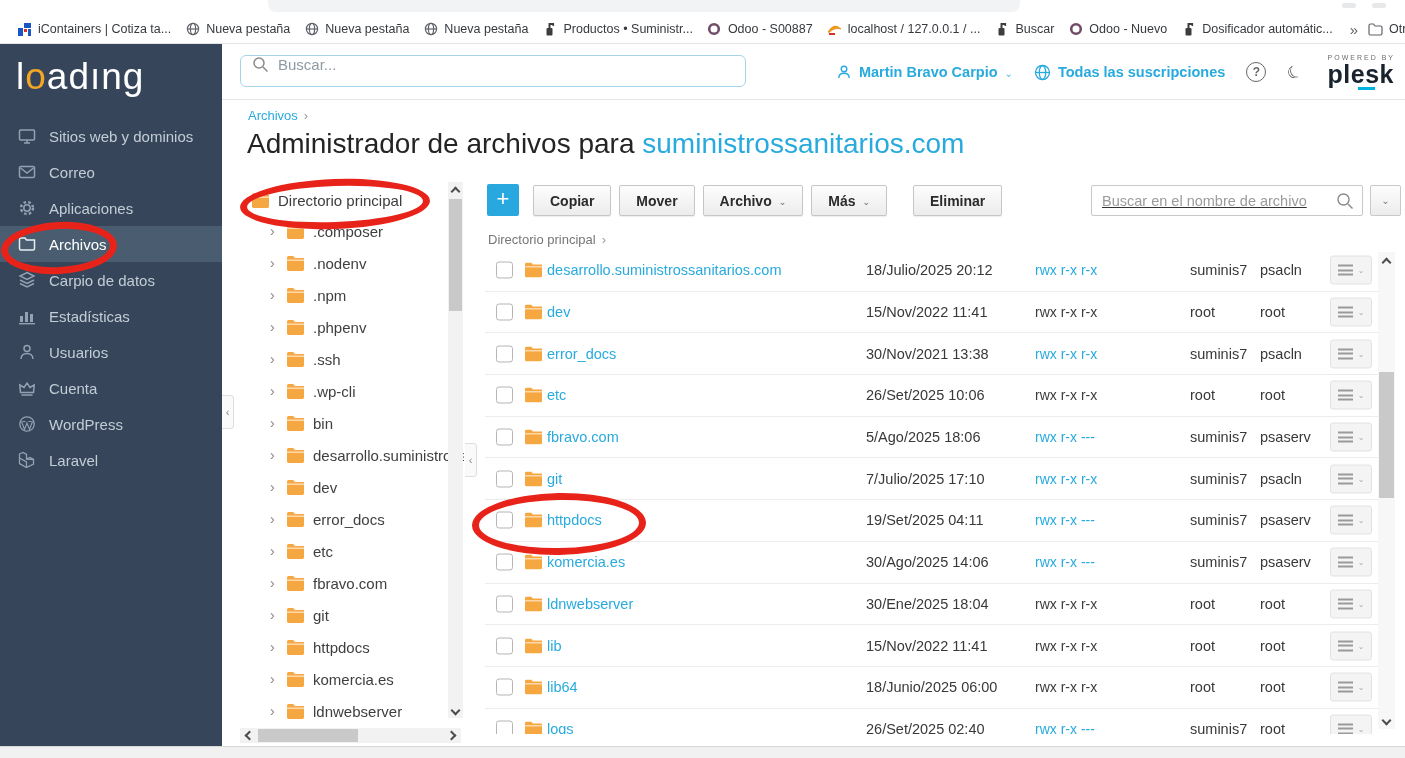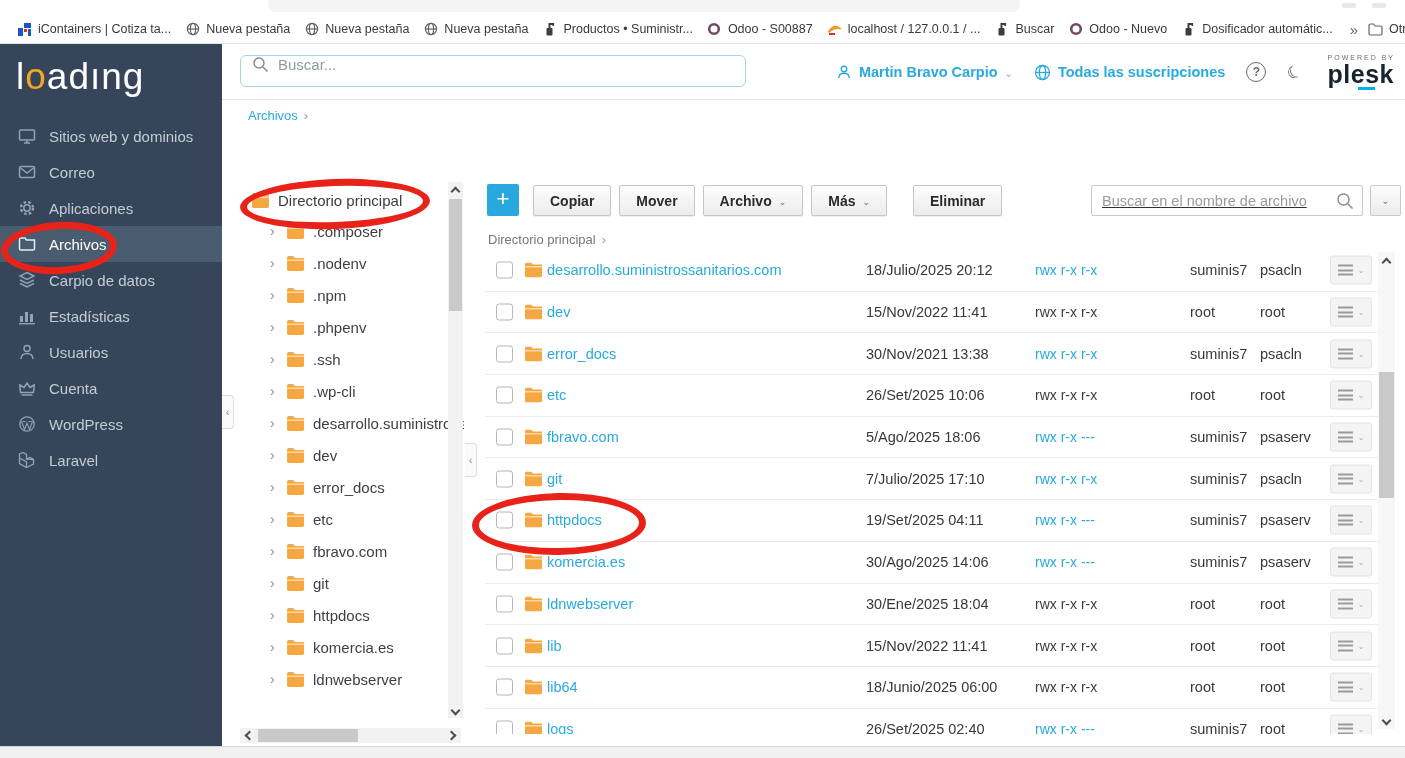--- a/index.html
+++ b/index.html
@@ -479,20 +479,23 @@
       <div class="pb-word">plesk</div>
       <div class="pb-bar"></div>
     </div>
   </div>
 </div>
 
 <div id="content">
   <div id="crumb">
     <span>Archivos</span><span class="crumb-sep"></span>
   </div>
+  <div id="page-title">
+    <span>Administrador de archivos para </span><span class="title-domain">suministrossanitarios.com</span>
+  </div>
 
   <div id="tree-panel">
     <div id="tree-root">
       <svg class="folder-svg" width="17" height="15" viewBox="0 0 17 15">
           <path fill="#f5a742" d="M0 1.8 C0 .8 .8 0 1.8 0 h4.4 l1.6 2.1 H17 v11.1 c0 1 -.8 1.8 -1.8 1.8 H1.8 C.8 15 0 14.2 0 13.2 Z"></path>
           <path fill="#fff" opacity=".55" d="M0 3.4 h17 v1.6 H0 Z"></path>
         </svg>
       <span>Directorio principal</span>
     </div>
     <div id="tree-items">
@@ -537,20 +540,28 @@
           </svg>
         <span>.ssh</span>
       </div>
         <div class="tree-item">
         <span class="tree-caret"></span>
         <svg class="folder-svg" width="17" height="15" viewBox="0 0 17 15">
             <path fill="#f5a742" d="M0 1.8 C0 .8 .8 0 1.8 0 h4.4 l1.6 2.1 H17 v11.1 c0 1 -.8 1.8 -1.8 1.8 H1.8 C.8 15 0 14.2 0 13.2 Z"></path>
             <path fill="#fff" opacity=".55" d="M0 3.4 h17 v1.6 H0 Z"></path>
           </svg>
         <span>.wp-cli</span>
+      </div>
+        <div class="tree-item">
+        <span class="tree-caret"></span>
+        <svg class="folder-svg" width="17" height="15" viewBox="0 0 17 15">
+            <path fill="#f5a742" d="M0 1.8 C0 .8 .8 0 1.8 0 h4.4 l1.6 2.1 H17 v11.1 c0 1 -.8 1.8 -1.8 1.8 H1.8 C.8 15 0 14.2 0 13.2 Z"></path>
+            <path fill="#fff" opacity=".55" d="M0 3.4 h17 v1.6 H0 Z"></path>
+          </svg>
+        <span>bin</span>
       </div>
         <div class="tree-item">
         <span class="tree-caret"></span>
         <svg class="folder-svg" width="17" height="15" viewBox="0 0 17 15">
             <path fill="#f5a742" d="M0 1.8 C0 .8 .8 0 1.8 0 h4.4 l1.6 2.1 H17 v11.1 c0 1 -.8 1.8 -1.8 1.8 H1.8 C.8 15 0 14.2 0 13.2 Z"></path>
             <path fill="#fff" opacity=".55" d="M0 3.4 h17 v1.6 H0 Z"></path>
           </svg>
         <span>desarrollo.suministrossanitarios.com</span>
       </div>
         <div class="tree-item">

